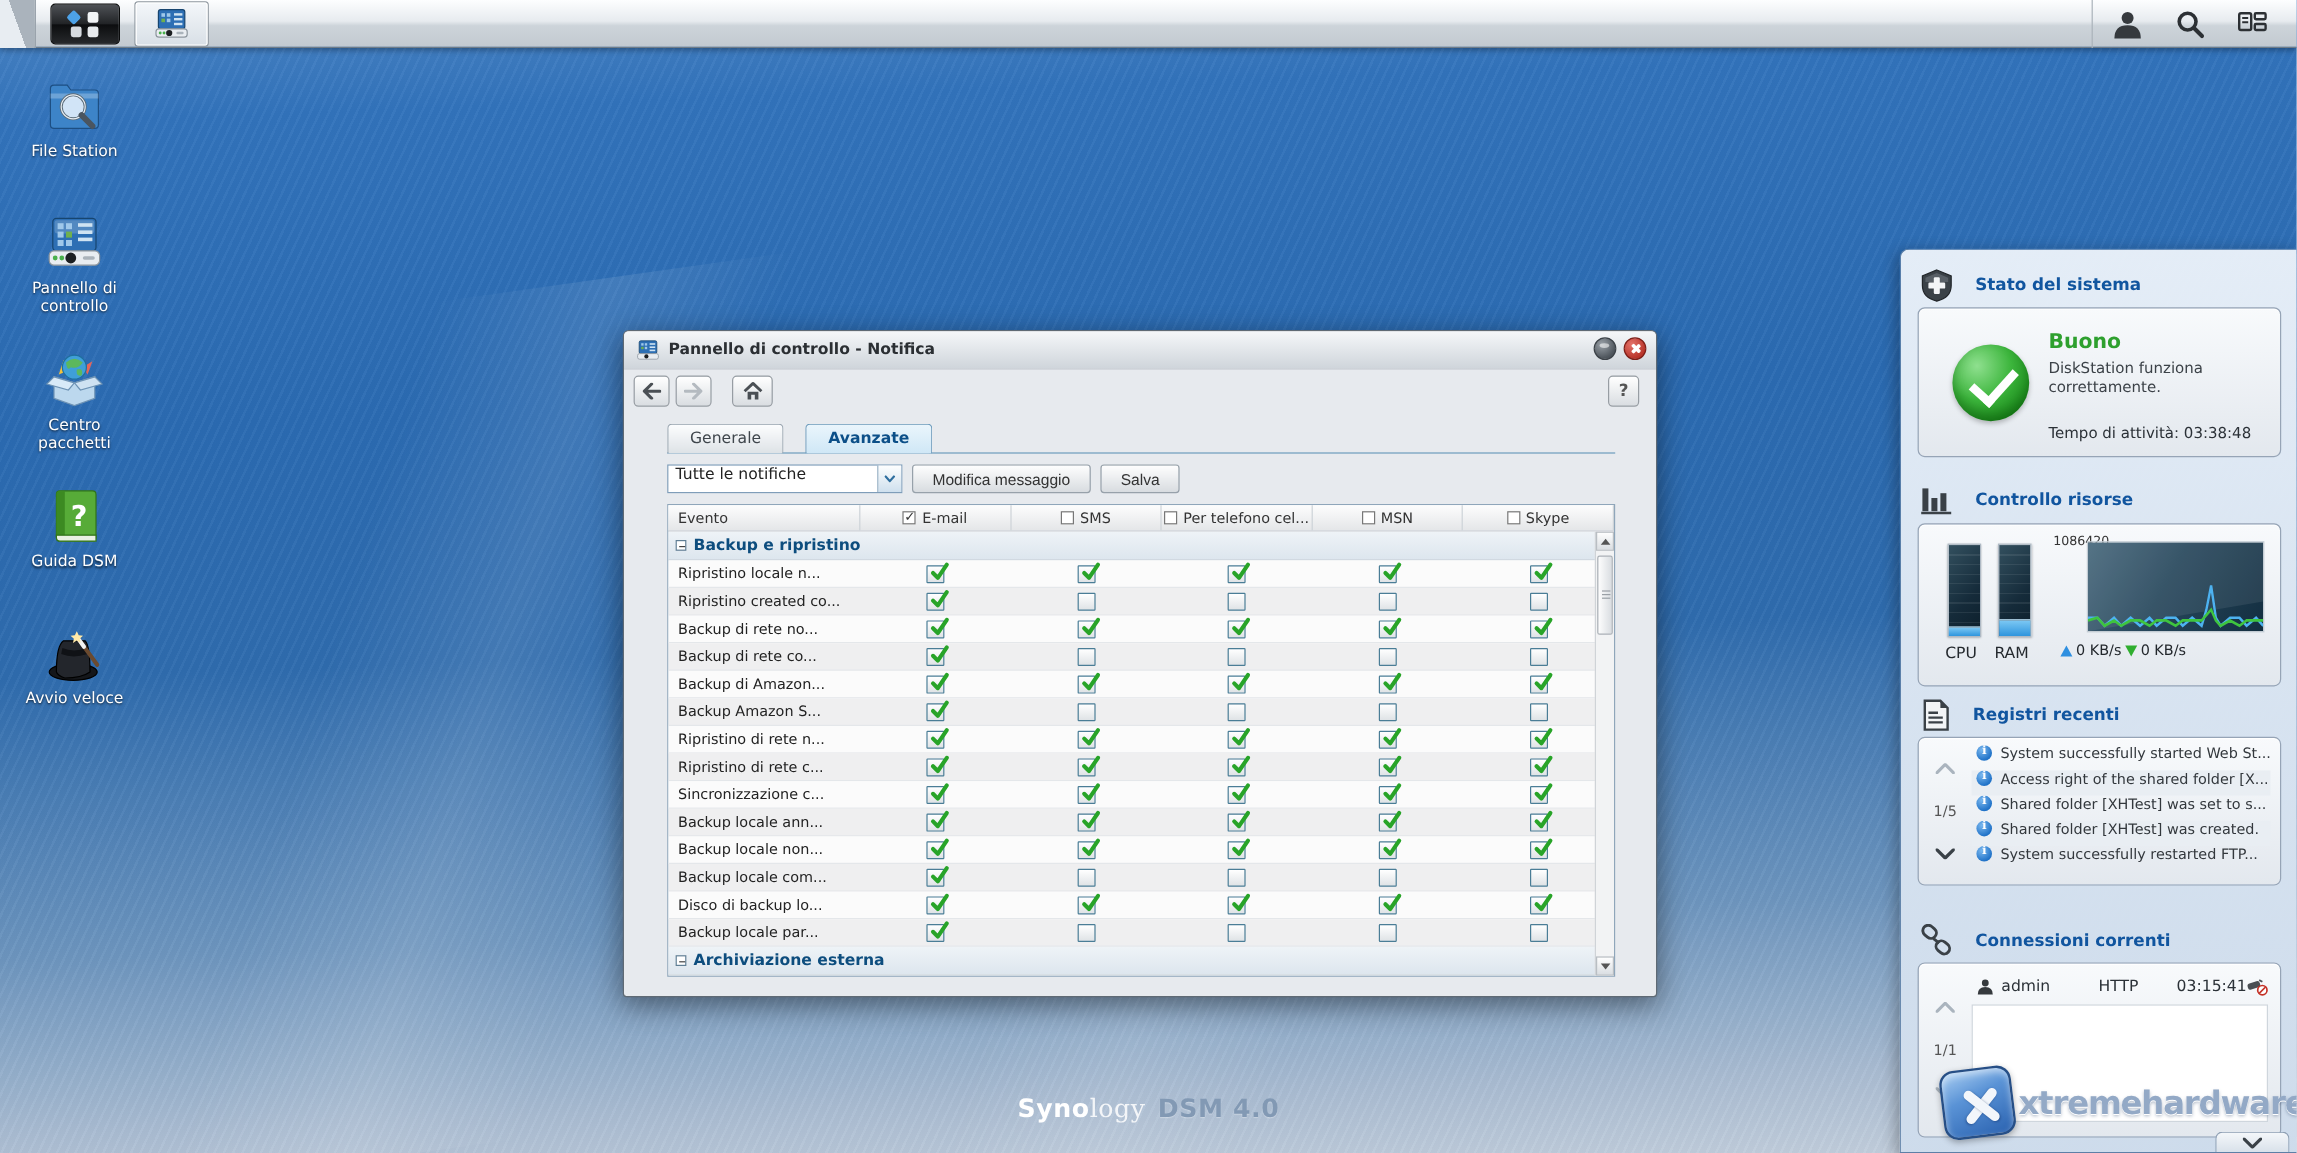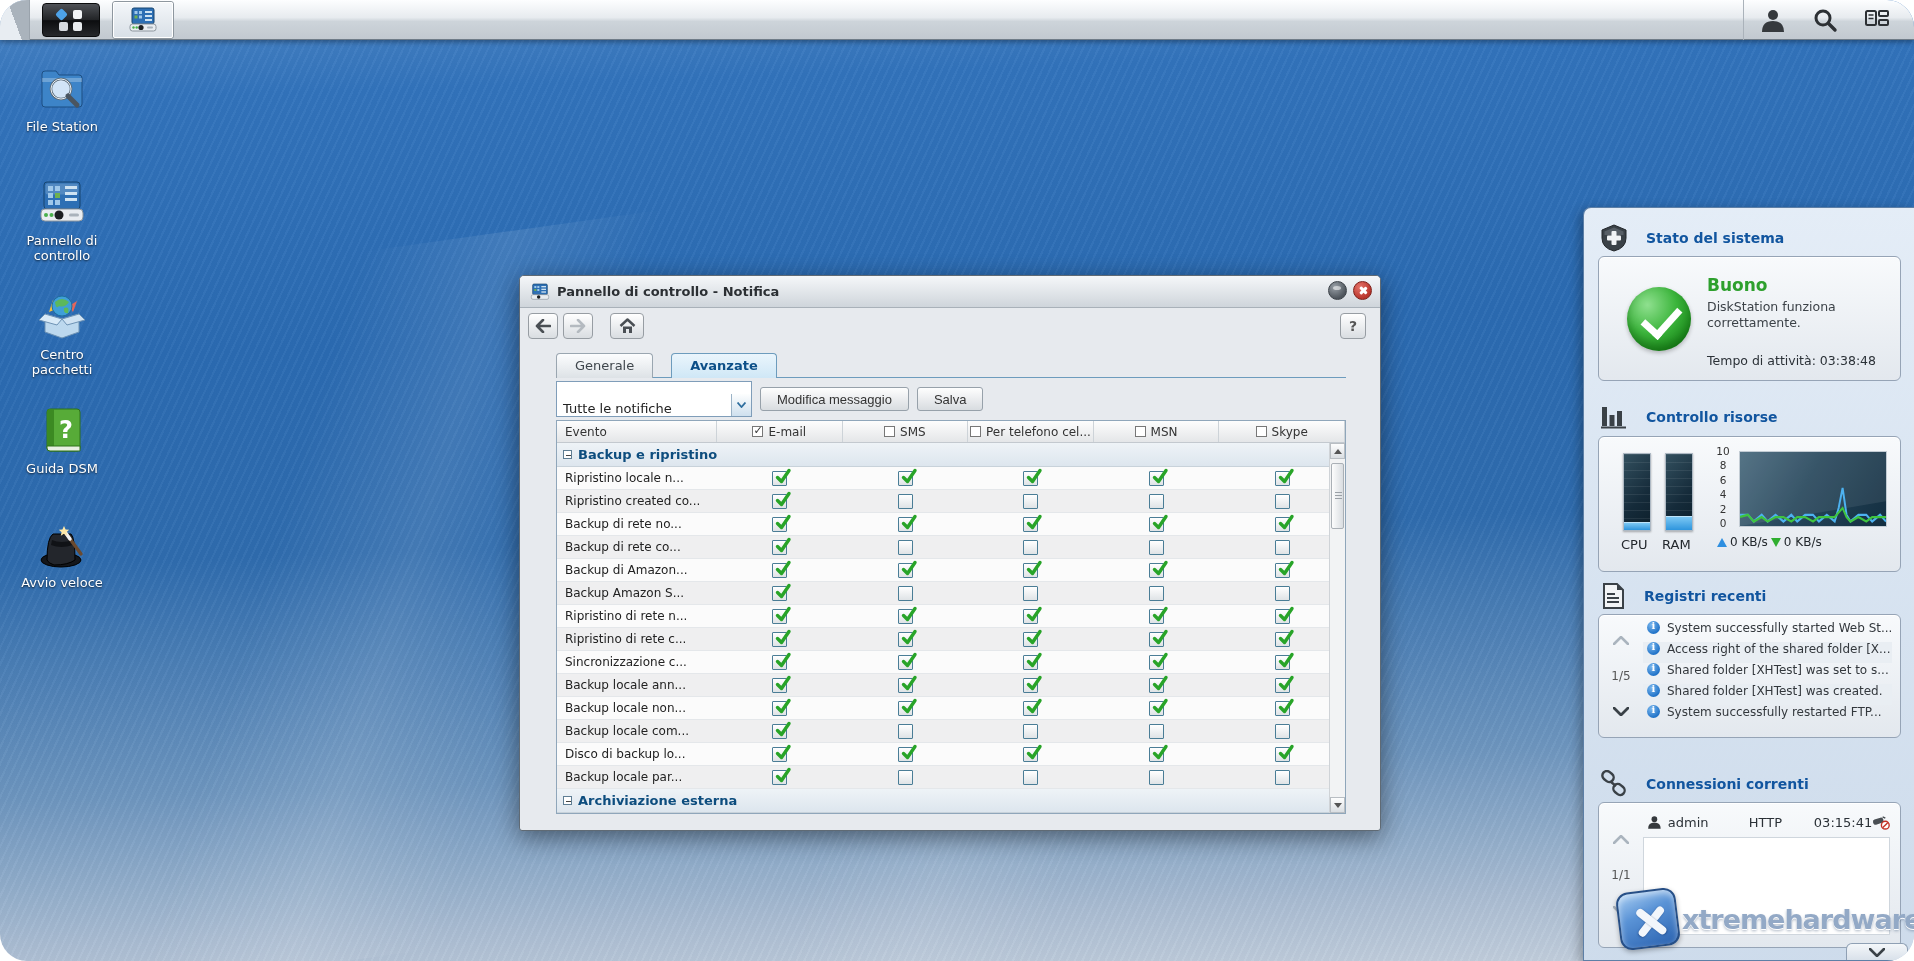--- a/index.html
+++ b/index.html
@@ -2,21 +2,20 @@
 <html><head>
 <meta charset="utf-8">
 <style>
   * { margin:0; padding:0; box-sizing:border-box; }
   html,body { width:1914px; height:961px; overflow:hidden; }
   body { font-family:"DejaVu Sans","Liberation Sans",sans-serif; font-size:12px; }
   #stage { position:relative; width:1914px; height:961px; overflow:hidden;
     background:
       repeating-linear-gradient(115deg, rgba(255,255,255,0.035) 0 2px, rgba(0,0,0,0.02) 2px 7px),
       linear-gradient(178deg,#4c86c6 0%,#3273bc 10%,#2b6bb2 35%,#2f6cae 55%,#6e96bf 78%,#a9bcd2 92%,#c6d1de 100%);
-    border-radius: 27px;
   }
   .beam { position:absolute; pointer-events:none; }
   #beam1 { left:-200px; top:250px; width:1200px; height:700px;
     background:linear-gradient(115deg, transparent 40%, rgba(255,255,255,0.10) 50%, transparent 60%); transform:rotate(-8deg); }
   #beam2 { left:300px; top:400px; width:1400px; height:600px;
     background:linear-gradient(115deg, transparent 42%, rgba(255,255,255,0.07) 50%, transparent 58%); transform:rotate(-6deg); }
 
   
   .taskbar { position:absolute; left:0; top:0; width:100%; height:40px;
     background:linear-gradient(180deg,#fdfeff 0%,#e7ebef 45%,#cdd4da 55%,#c2c9d0 100%);
@@ -67,21 +66,21 @@
 
   .tabs { position:absolute; left:36px; top:77px; display:flex; gap:18px; z-index:3; }
   .tab { min-width:88px; padding:0 18px; height:25px; line-height:24px; text-align:center; font-size:13px;
     border:1px solid #9aa6b0; border-bottom:none; border-radius:4px 4px 0 0; color:#3f464c; cursor:pointer;
     background:linear-gradient(180deg,#fcfdfe,#dde2e6); }
   .tab.active { background:linear-gradient(180deg,#eaf5fc 0%,#cfe7f6 100%); border-color:#6d9cbd;
     color:#0c4f88; font-weight:bold; }
   .tabline { position:absolute; left:36px; right:34px; top:101px; height:1px; background:#6d9cbd; }
 
   .controls { position:absolute; left:36px; right:34px; top:110px; height:26px; display:flex; gap:8px; align-items:center; }
-  .select { width:196px; height:36px; border:1px solid #7f9db9; background:#fff; display:flex; align-items:flex-end; cursor:pointer; }
+  .select { width:196px; height:24px; border:1px solid #7f9db9; background:#fff; display:flex; align-items:flex-start; cursor:pointer; }
   .select .val { flex:1; padding:0 6px; font-size:13px; color:#222; white-space:nowrap; overflow:hidden; }
   .select .arrow { width:20px; height:22px; border-left:1px solid #9ab2c6;
     background:linear-gradient(180deg,#fdfefe,#cfe0ee); display:flex; align-items:center; justify-content:center; }
   .pbtn { height:24px; padding:0 16px; border:1px solid #97a1aa; border-radius:3px; font-size:13px; color:#333;
     background:linear-gradient(180deg,#fefefe,#d8dce0); cursor:pointer; }
 
   .ntable { position:absolute; left:36px; right:34px; top:144px; height:394px; background:#fff;
     border:1px solid #8fa6ba; display:flex; flex-direction:column; }
   .thead { height:22px; display:flex; background:linear-gradient(180deg,#fdfdfd,#e4e6e8);
     border-bottom:1px solid #c3c9cf; font-size:12px; color:#333; flex:0 0 auto; }
@@ -139,22 +138,22 @@
   .meter { position:absolute; top:16px; width:28px; height:78px; border:1px solid #aeb9c4; background:
       repeating-linear-gradient(180deg, rgba(255,255,255,0.08) 0 1px, transparent 1px 8px),
       linear-gradient(135deg,#33505f 0%,#152b3a 60%,#0d1f2b 100%);
     box-shadow:0 1px 2px rgba(0,0,0,0.3); }
   .meter .fill { position:absolute; left:0; bottom:0; width:100%; background:linear-gradient(180deg,#7cc8f4,#2e95dd);
     border-top:1px solid #bfe4fa; }
   .mlabel { position:absolute; top:100px; font-size:13px; color:#23282d; }
   .graph { position:absolute; left:140px; top:14px; width:148px; height:76px; border:1px solid #c3ccd4;
     background:linear-gradient(120deg,#47687c 0%,#27475c 45%,#132e40 100%); }
   .graph svg { position:absolute; left:0; top:0; width:100%; height:100%; }
-  .gticks { position:absolute; left:112px; top:8px; width:24px; height:84px; display:flex; flex-direction:column;
-    justify-content:space-between; align-items:center; font-size:10.5px; color:#333; }
+  .gticks { position:absolute; left:112px; top:8px; width:24px; height:84px; display:flex; flex-direction:row;
+    justify-content:space-between; align-items:flex-start; font-size:10.5px; color:#333; }
   .gkb { position:absolute; left:118px; top:98px; display:flex; align-items:center; gap:3px; font-size:12px; color:#23282d; }
   .arr-up { width:0; height:0; border-left:5px solid transparent; border-right:5px solid transparent; border-bottom:9px solid #2e8fe0; }
   .arr-down { width:0; height:0; border-left:5px solid transparent; border-right:5px solid transparent; border-top:9px solid #2fae2f; }
 
   .pagcol { position:absolute; left:0; top:0; bottom:0; width:44px; display:flex; flex-direction:column;
     align-items:center; justify-content:center; gap:24px; }
   .pagnum { font-size:12px; color:#555; }
   .chev { cursor:pointer; }
   .loglist { position:absolute; left:44px; right:8px; top:6px; }
   .logrow { height:21px; display:flex; align-items:flex-start; gap:7px; padding-left:4px; font-size:12px; color:#33383d;
@@ -1008,18 +1007,21 @@
       <div class="connlist"></div>
     </div>
 
     <div class="collapse-tab">
       <svg width="16" height="9" viewBox="0 0 16 9">
         <path d="M1 1 L8 8 L15 1" stroke="#3a4147" stroke-width="2.6" fill="none" stroke-linecap="round"></path>
         </svg>
     </div>
   </div>
 
+  <div class="brand">
+    <span class="b1">Syno</span><span class="b2">logy</span><span class="b3">DSM 4.0</span>
+  </div>
 
   <div class="watermark">
     <div class="wm-logo"></div>
     <div class="wm-text">xtremehardware.it</div>
   </div>
 </div>
 
 </body></html>

